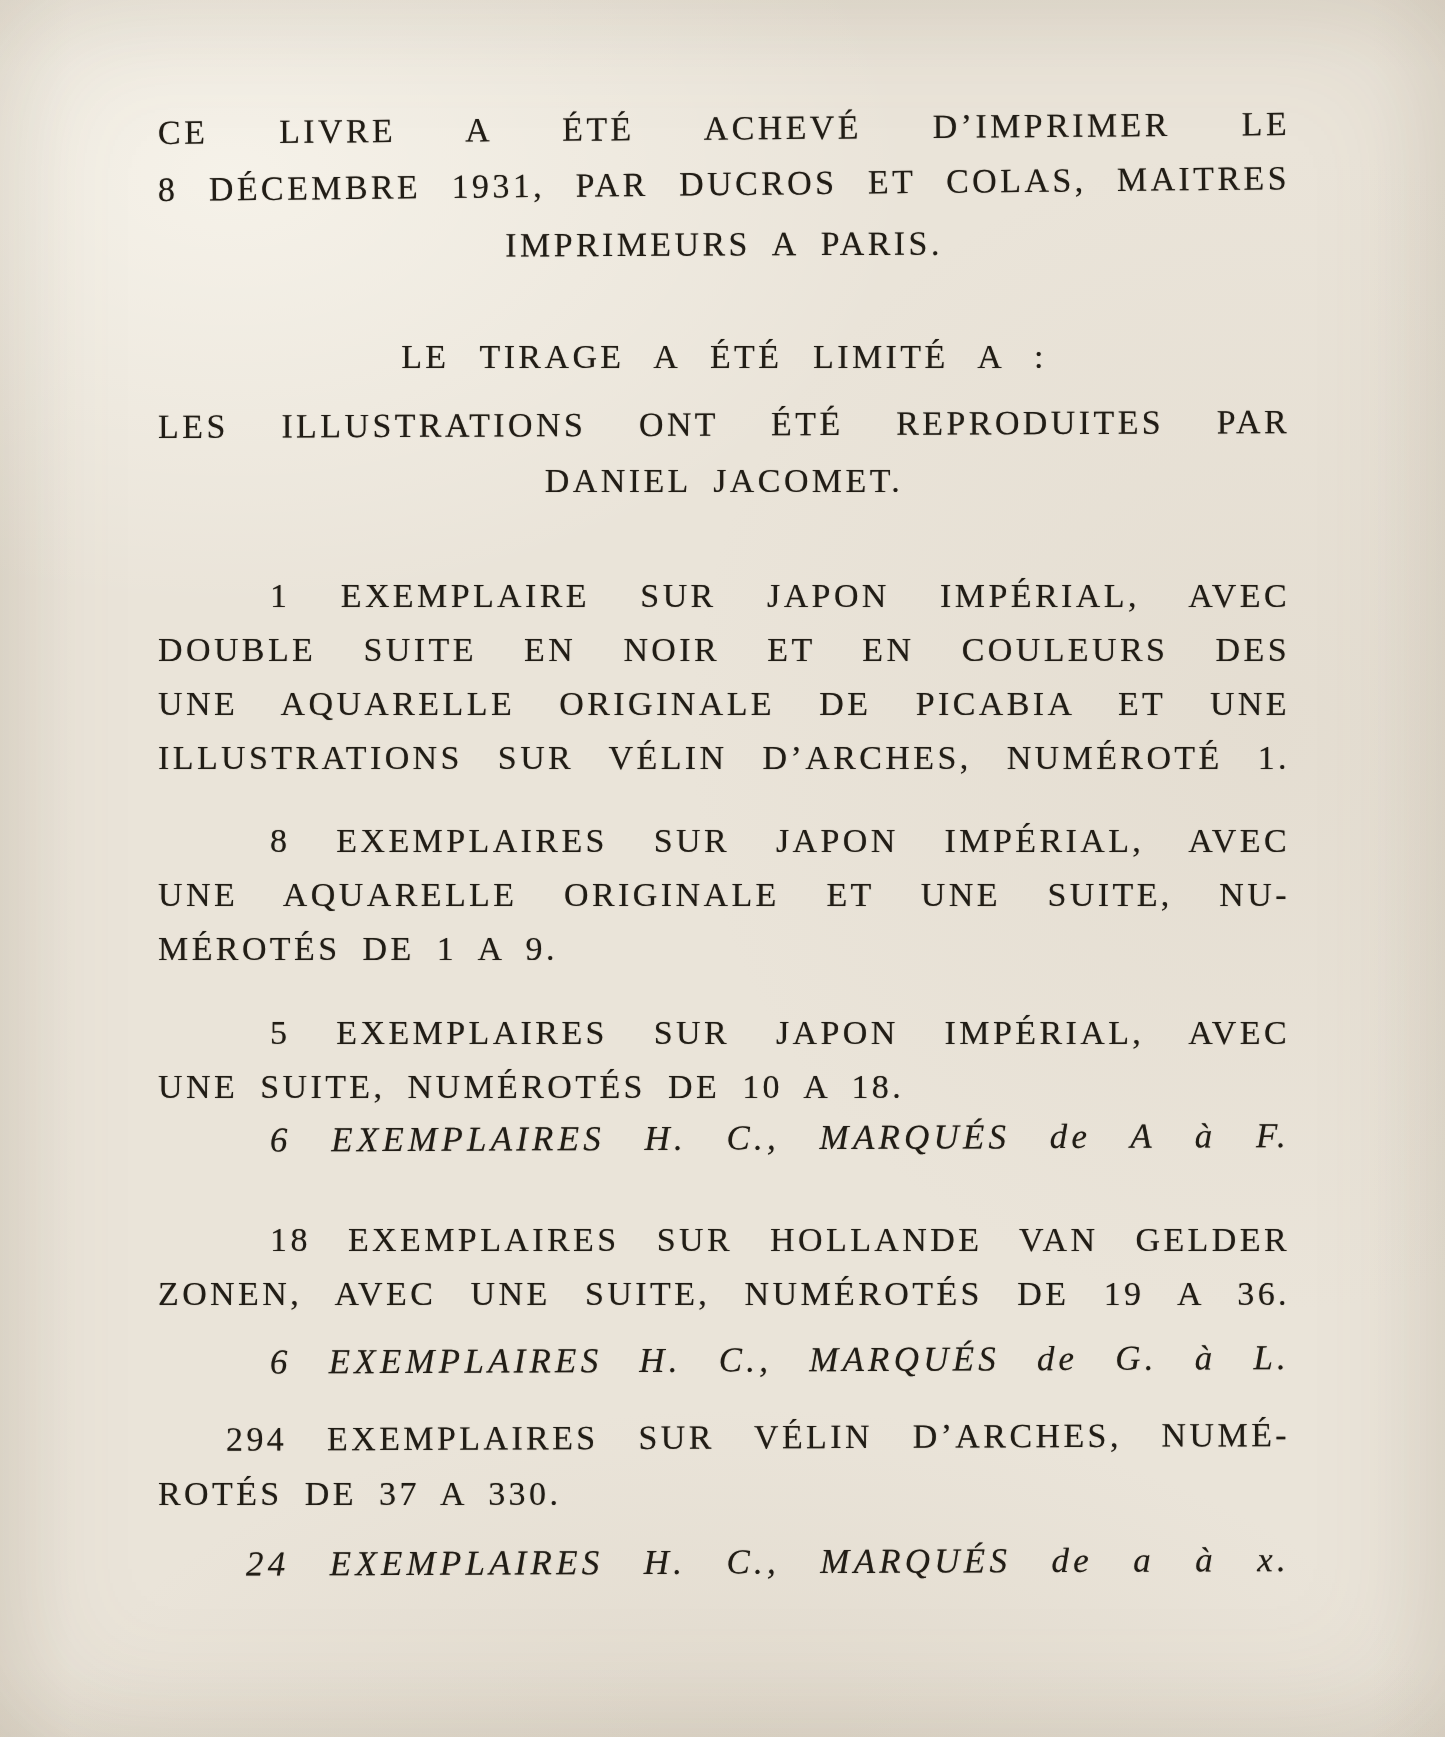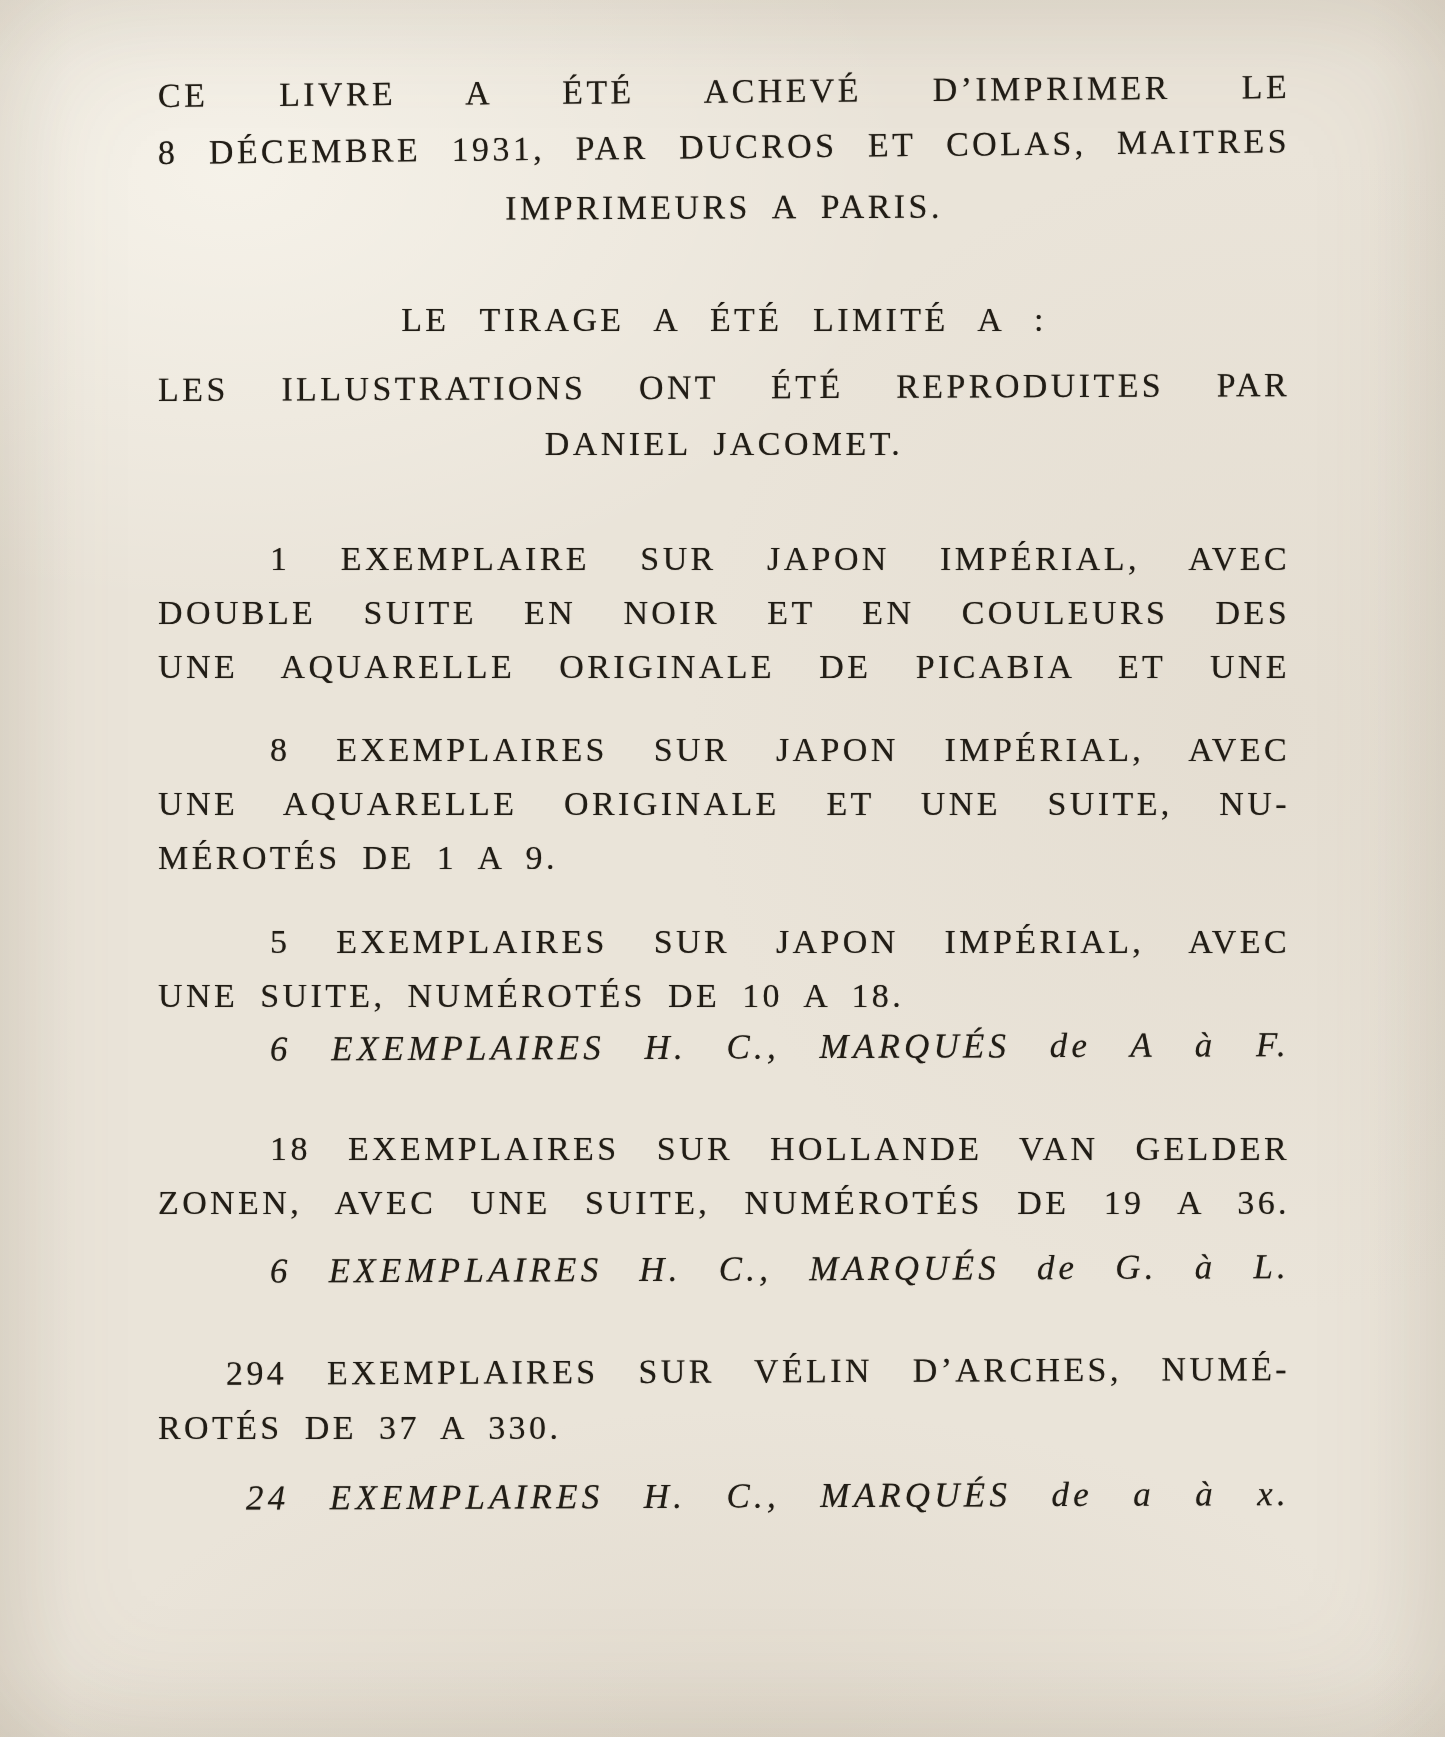--- a/index.html
+++ b/index.html
@@ -16,21 +16,21 @@
       linear-gradient(90deg, rgba(198,188,170,0.22) 0%, rgba(198,188,170,0) 5%, rgba(198,188,170,0) 95%, rgba(198,188,170,0.18) 100%),
       linear-gradient(180deg, rgba(198,188,170,0.16) 0%, rgba(198,188,170,0) 4%, rgba(198,188,170,0) 96%, rgba(198,188,170,0.16) 100%);
     box-shadow: inset 0 0 140px rgba(118,104,84,0.14);
     overflow:hidden;
     font-family:"Liberation Serif","DejaVu Serif",serif;
     color:#211d16;
   }
   .text-block{
     position:absolute;
     left:0;top:0;right:0;
-    padding:67px 155px 0 158px;
+    padding:104px 155px 0 158px;
     box-sizing:border-box;
   }
   .line{
     font-size:34px;
     line-height:54px;
     letter-spacing:0.10em;
     word-spacing:0.12em;
     white-space:normal;
     text-shadow:0 0 1px rgba(32,26,14,0.55);
     transform-origin:left center;
@@ -39,21 +39,21 @@
   .justify{text-align:justify;text-align-last:justify;}
   .center{text-align:center;word-spacing:0.32em;}
   .heading{word-spacing:0.55em;}
   .left{text-align:left;word-spacing:0.30em;}
   .ind-lg{padding-left:112px;}
   .ind-md{padding-left:88px;}
   .ind-sm{padding-left:68px;}
   .italic{font-style:italic;font-size:35px;letter-spacing:0.12em;}
   .m16{margin-top:16px;} .m55{margin-top:55px;} .m61{margin-top:61px;}
   .m29{margin-top:29px;} .m30{margin-top:30px;} .m13{}
-  .m45{margin-top:45px;} .m15{margin-top:15px;} .m48{margin-top:48px;}
+  .m45{margin-top:45px;} .m15{margin-top:15px;} .m48{margin-top:23px;}
   .m22{margin-top:17px;}
   .tilt-a{transform:rotate(-0.45deg);}
   .tilt-b{transform:rotate(-0.6deg);}
   .tilt-c{transform:rotate(-0.25deg);}
 </style>
 </head>
 <body>
 
 <div class="page">
   <main class="text-block">
@@ -70,20 +70,21 @@
 
     <section class="para m16">
       <div class="line justify tilt-c">LES ILLUSTRATIONS ONT ÉTÉ REPRODUITES PAR</div>
       <div class="line center">DANIEL JACOMET.</div>
     </section>
 
     <section class="para m61">
       <div class="line justify ind-lg">1 EXEMPLAIRE SUR JAPON IMPÉRIAL, AVEC</div>
       <div class="line justify">DOUBLE SUITE EN NOIR ET EN COULEURS DES</div>
       <div class="line justify">UNE AQUARELLE ORIGINALE DE PICABIA ET UNE</div>
+      <div class="line justify">ILLUSTRATIONS SUR VÉLIN D’ARCHES, NUMÉROTÉ 1.</div>
     </section>
 
     <section class="para m29">
       <div class="line justify ind-lg">8 EXEMPLAIRES SUR JAPON IMPÉRIAL, AVEC</div>
       <div class="line justify">UNE AQUARELLE ORIGINALE ET UNE SUITE, NU-</div>
       <div class="line left">MÉROTÉS DE 1 A 9.</div>
     </section>
 
     <section class="para m30">
       <div class="line justify ind-lg">5 EXEMPLAIRES SUR JAPON IMPÉRIAL, AVEC</div>

